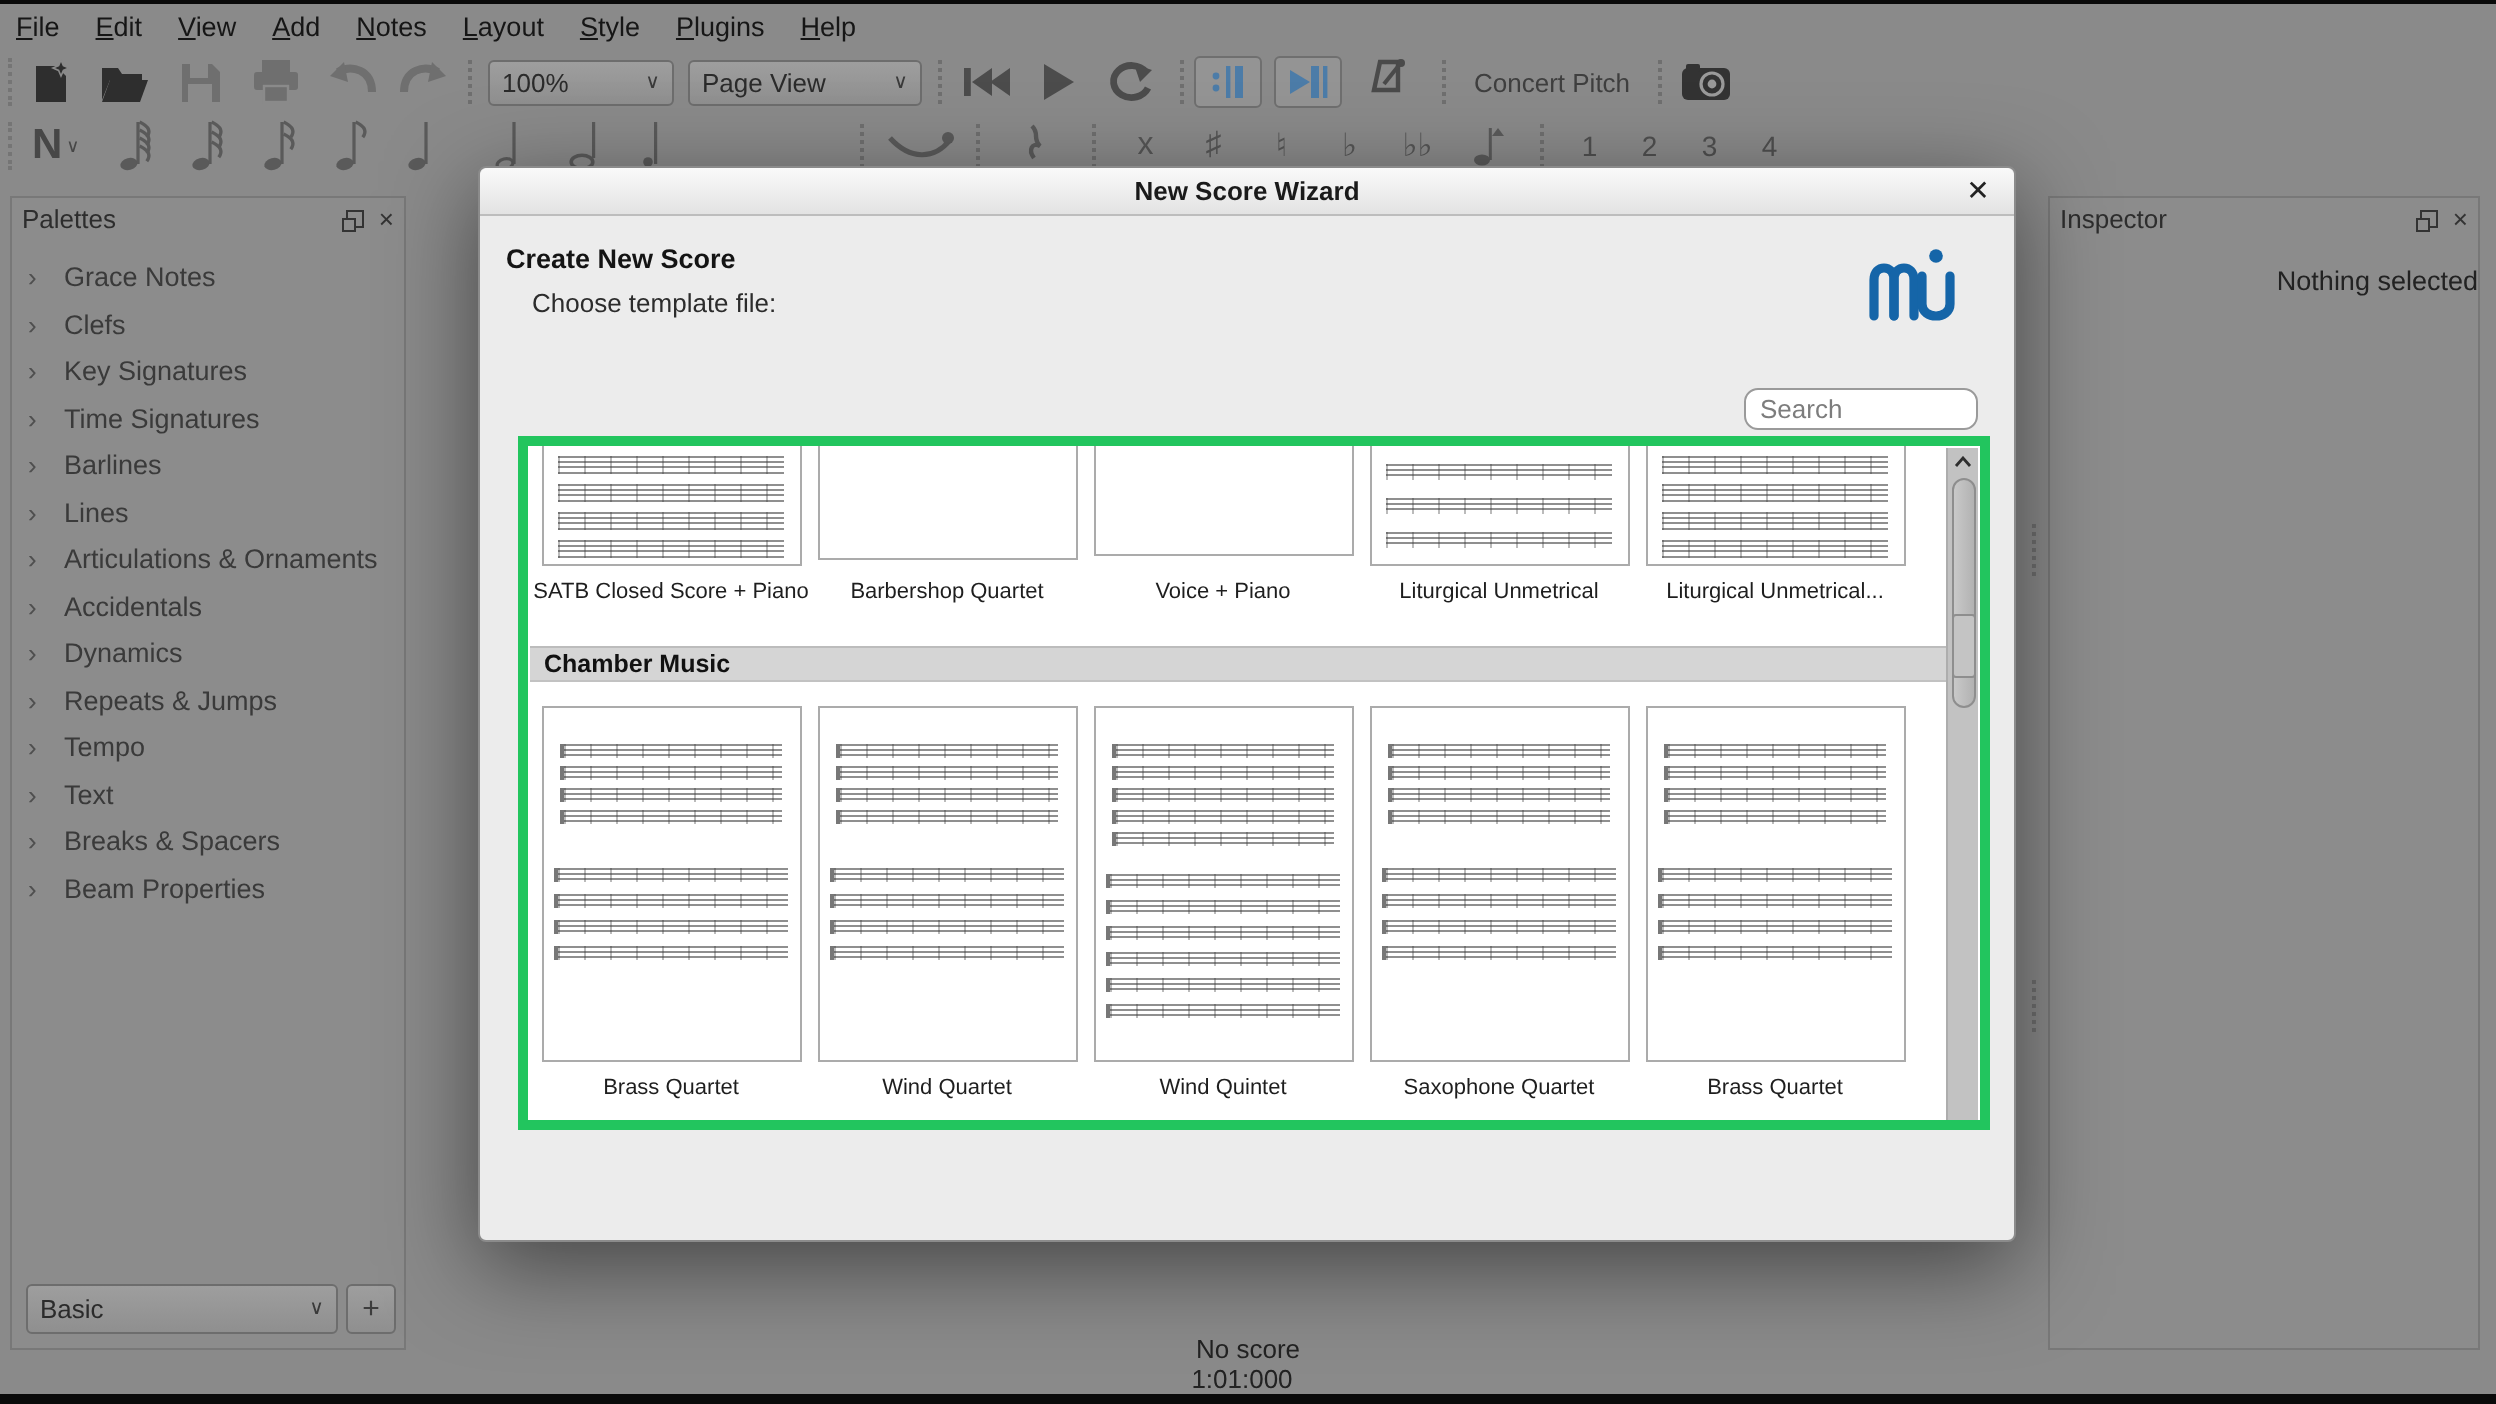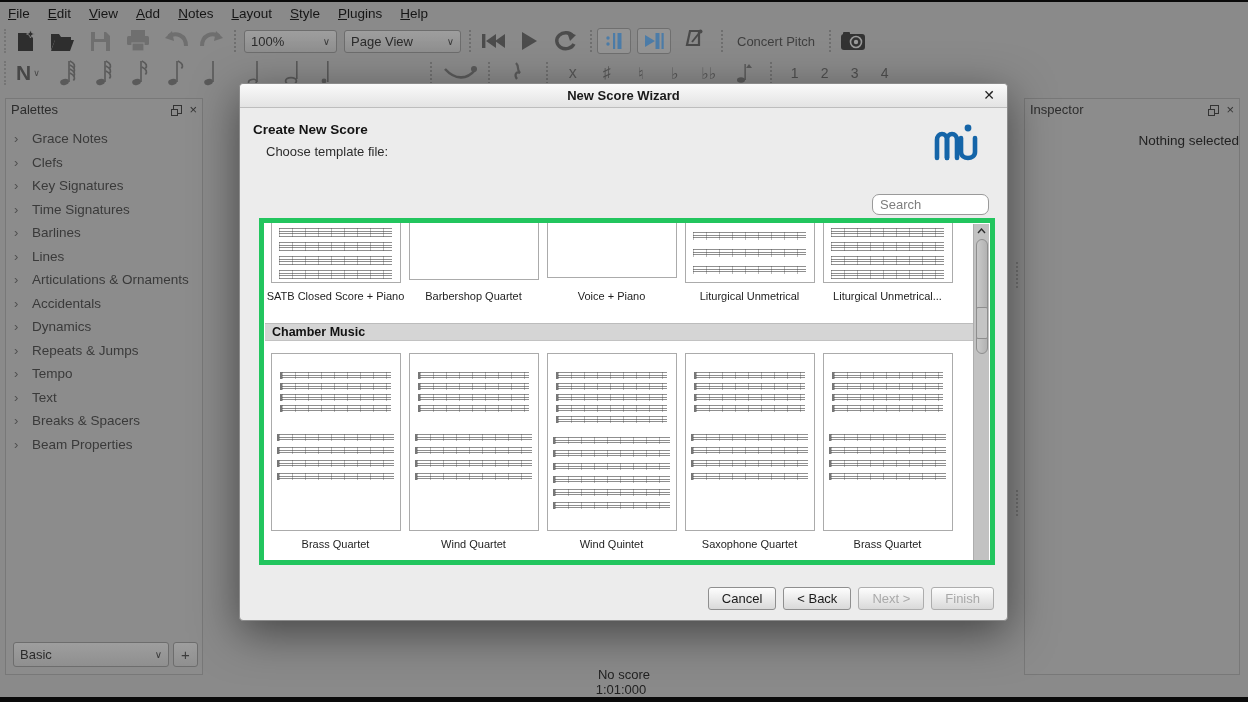--- a/index.html
+++ b/index.html
@@ -590,19 +590,13 @@
         <div class="sb-grip"></div>
       </div>
       <div class="sb-arrow">
         <svg width="9" height="6" viewBox="0 0 9 6">
             <path d="M1 1 L4.5 5 L8 1" stroke="#2e2e2e" stroke-width="1.4" fill="none"></path>
           </svg>
       </div>
     </div>
   </div>
 
-  <div class="dlg-buttons">
-    <button class="btn">Cancel</button>
-    <button class="btn">&lt; Back</button>
-    <button class="btn disabled">Next &gt;</button>
-    <button class="btn disabled">Finish</button>
-  </div>
 </div>
 
 </body></html>

